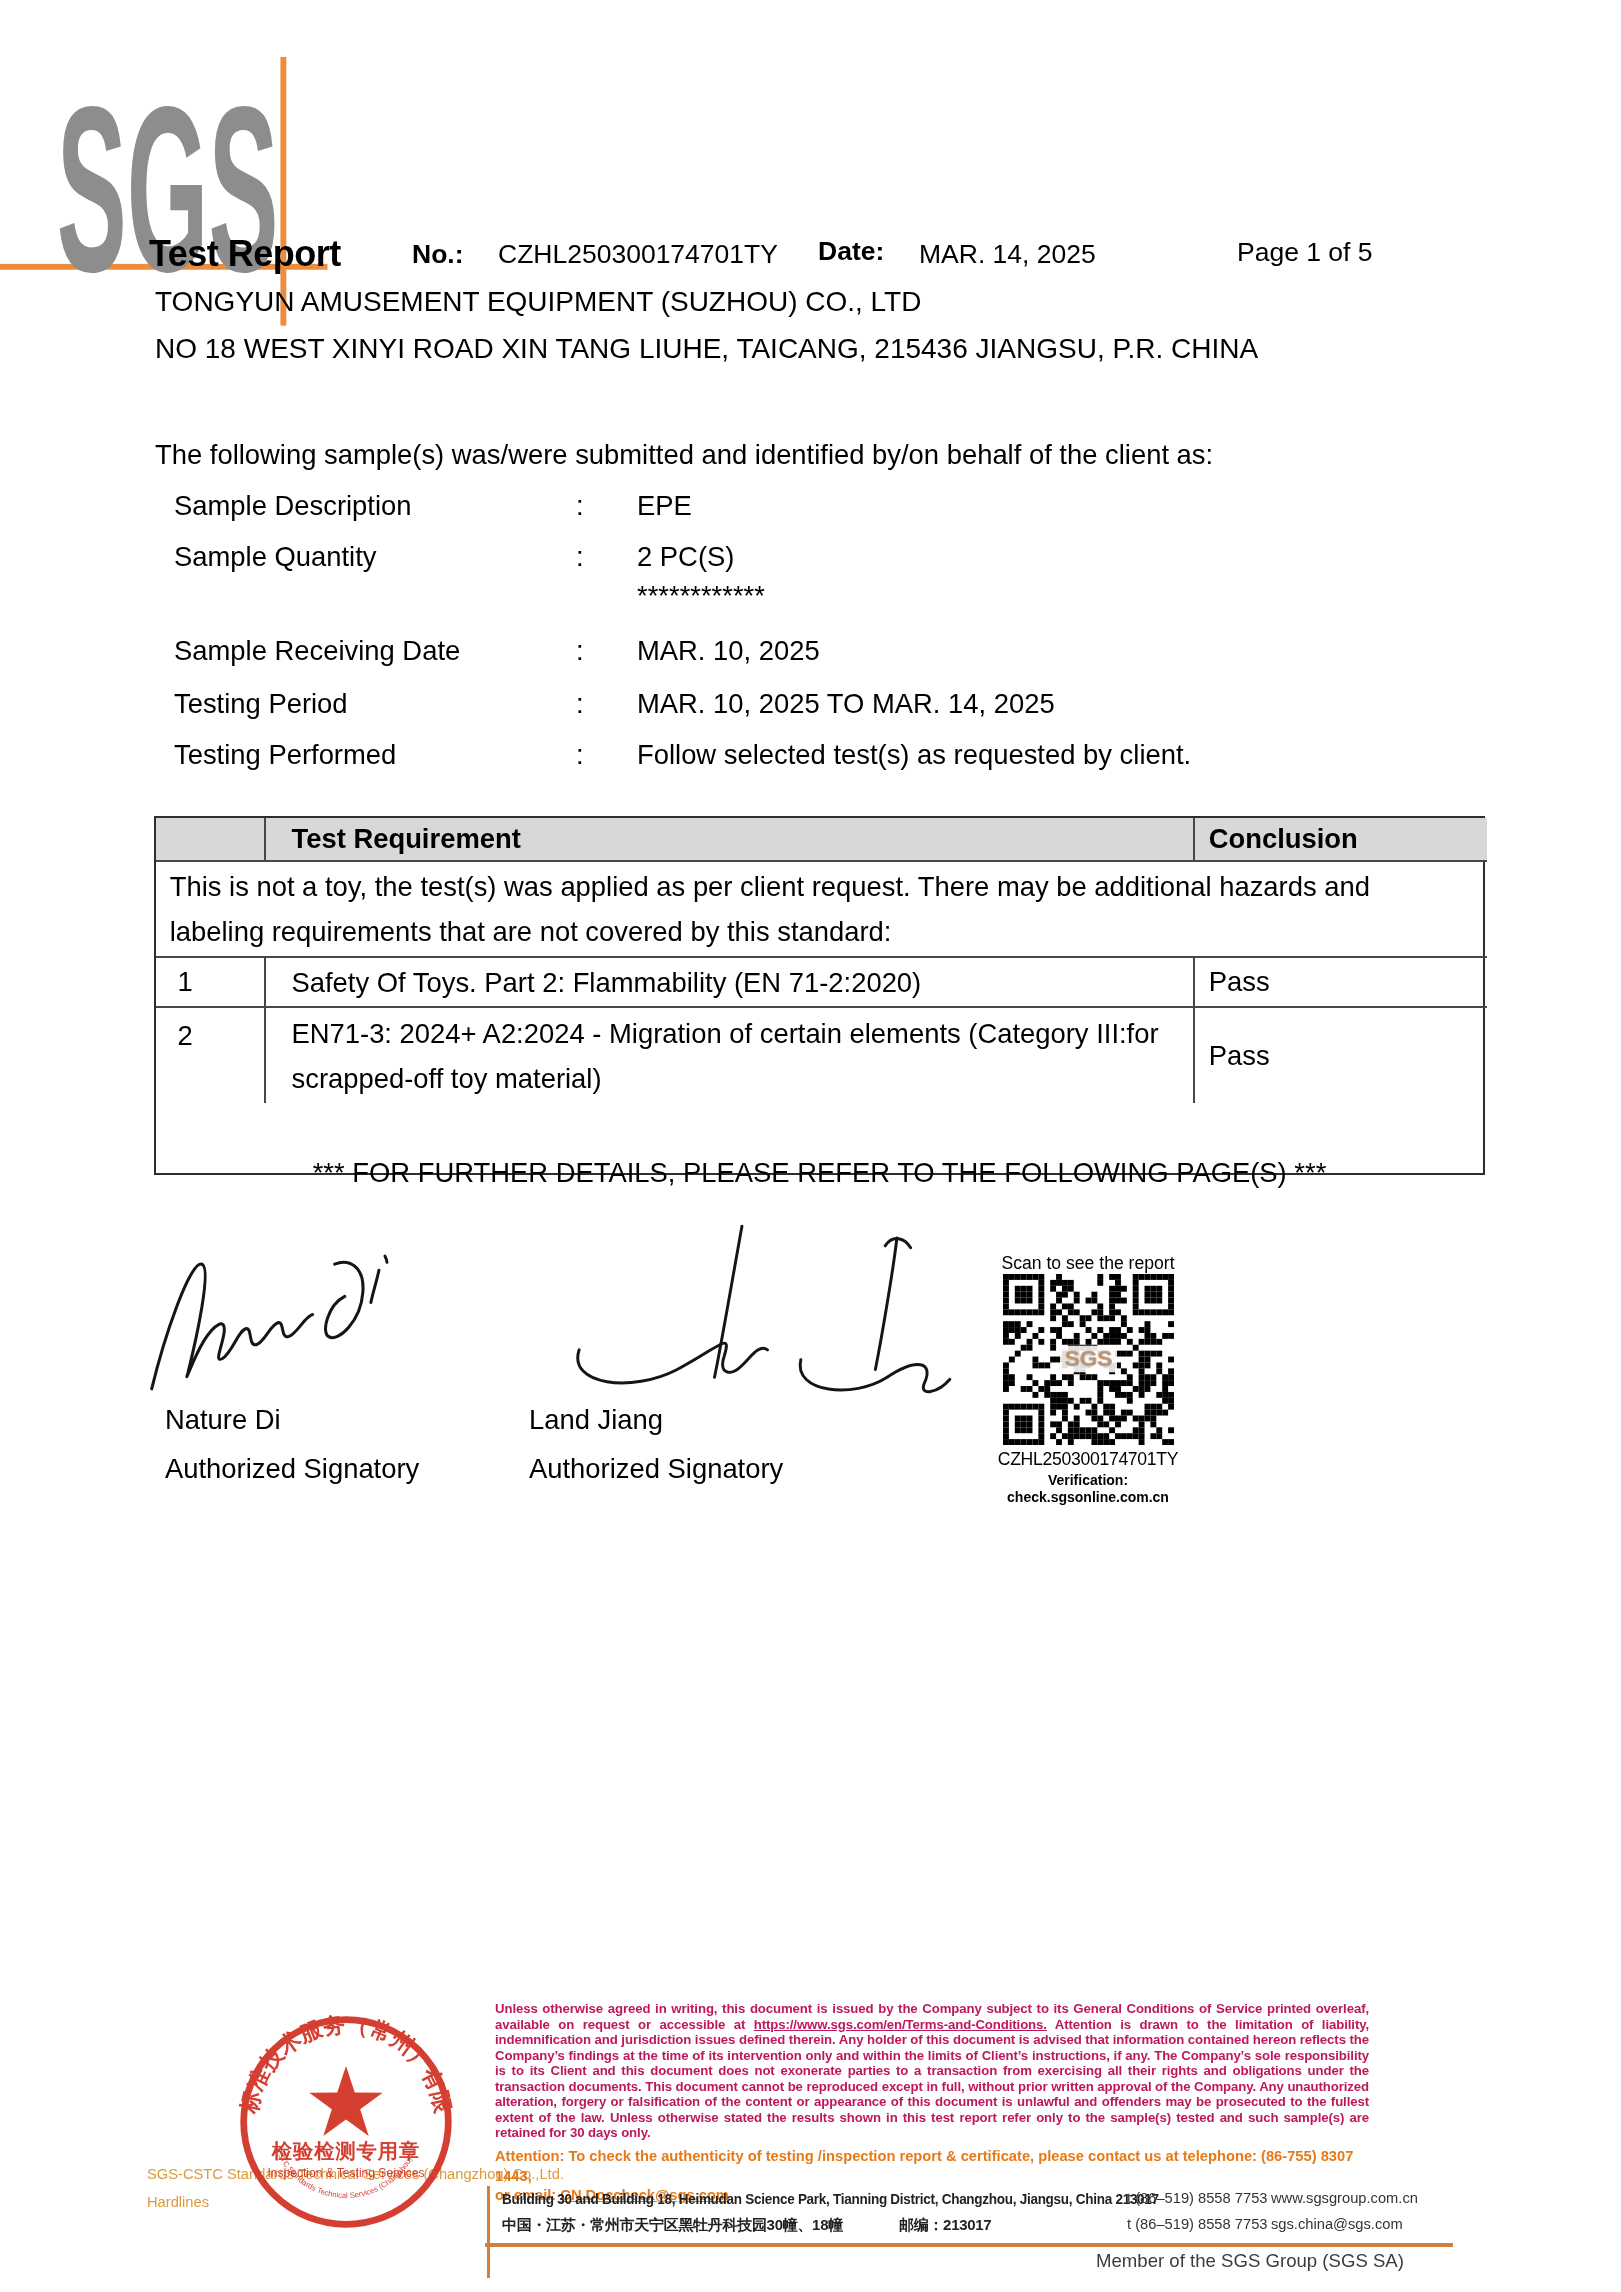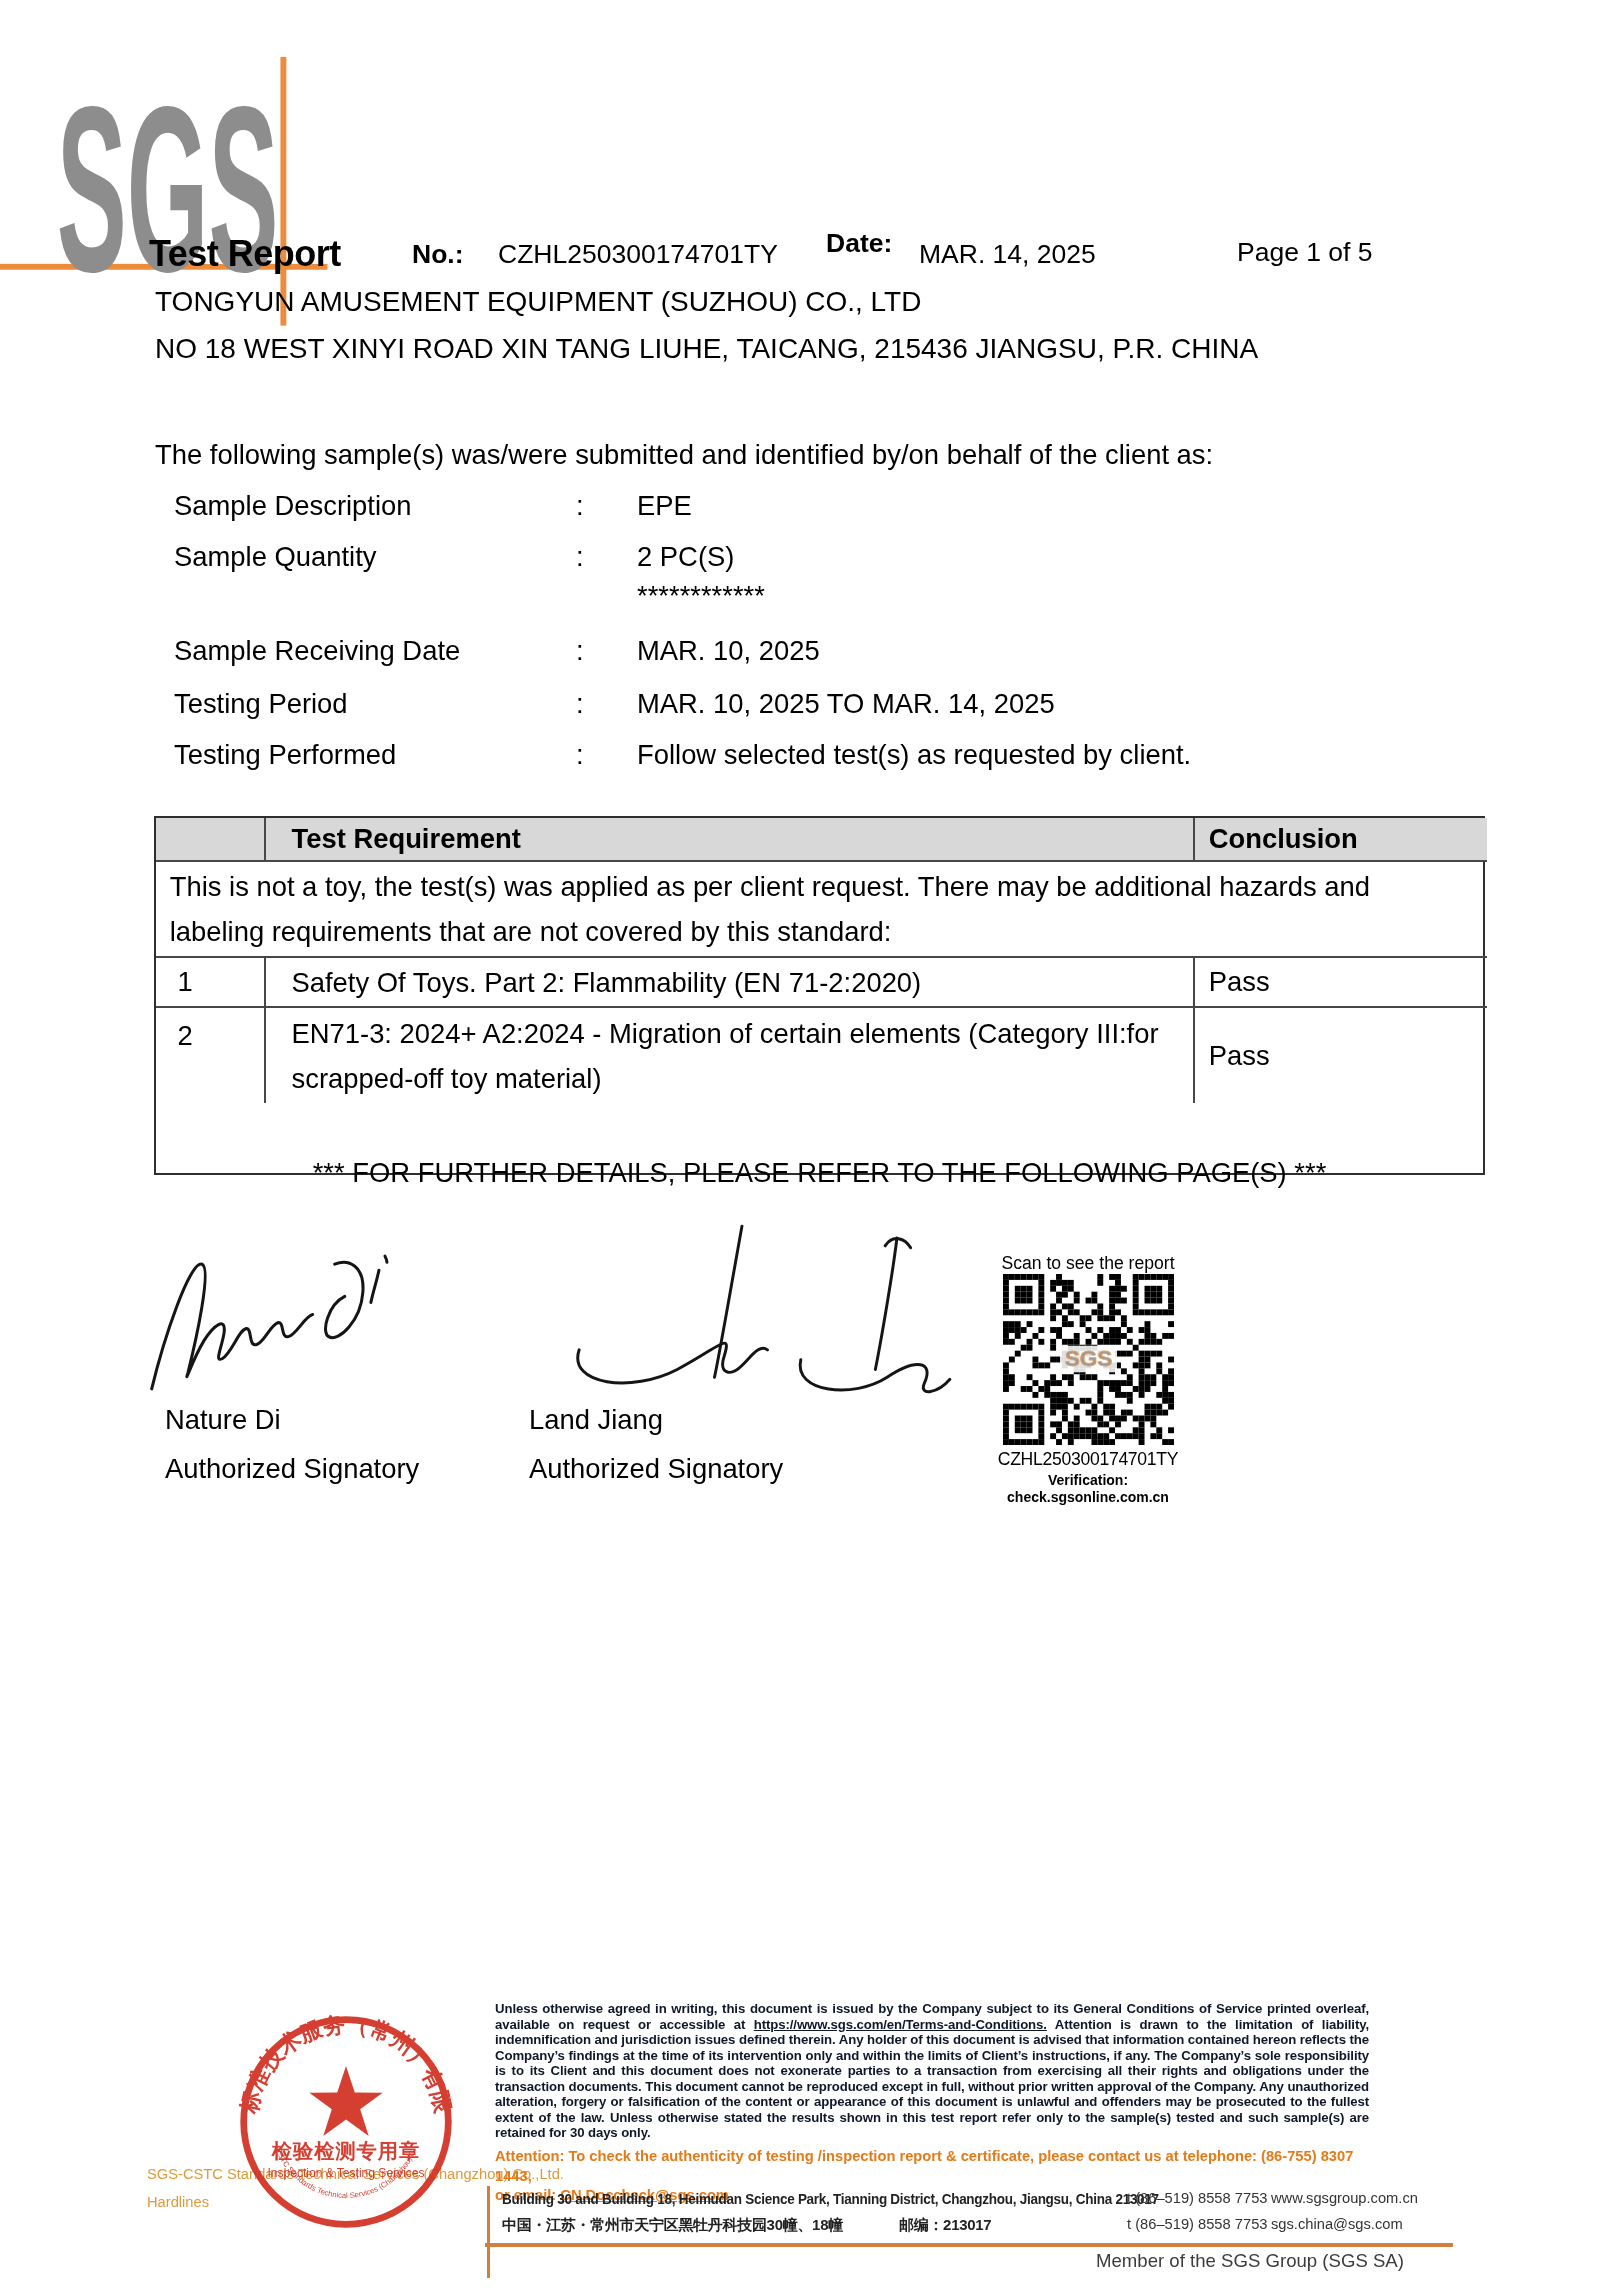--- a/index.html
+++ b/index.html
@@ -26,21 +26,21 @@
   .bt{border-top:2px solid #474747;}
   .span3{grid-column:1/4;white-space:pre-line;line-height:45px;padding-left:13.7px;}
   .numcell{padding-left:21.6px;}
   .reqcell{padding-left:25.5px;white-space:pre-line;line-height:45px;}
   .concell{padding-left:13.7px;}
   .further{left:154px;top:1157px;width:1331px;text-align:center;font-size:27.4px;}
   .signame{font-size:27.4px;}
   .qrtext{width:216px;text-align:center;}
   
   .legal{left:495px;top:2001px;width:874px;font-size:13.2px;line-height:15.5px;
-         font-weight:bold;text-align:justify;color:#0f172a;letter-spacing:-0.1px;}
+         font-weight:bold;text-align:justify;color:#be185d;letter-spacing:-0.1px;}
   .legal a{color:inherit;text-decoration:underline;}
   .attention{left:495px;top:2147px;width:882px;font-size:14.7px;line-height:19.6px;
              font-weight:bold;color:var(--accent_orange,#e67a17);}
   .attention .em{text-decoration:underline;margin-top:12px;}
   .addr{font-size:15px;font-weight:bold;color:#222;white-space:nowrap;letter-spacing:-0.3px;}
   .addr2{font-size:14.7px;color:#333;white-space:nowrap;}
   .rule{left:485px;top:2243px;width:968px;height:3.9px;background:var(--footer_rule,#d07f3e);}
   .obar{left:487px;top:2186px;width:2.9px;height:92px;background:var(--footer_rule,#d07f3e);}
   .member{left:1096px;top:2250px;font-size:18.6px;color:#3c3c3c;}
   .ocompany{font-size:14.7px;color:var(--footer_company_orange,#dd9a3a);white-space:nowrap;}
@@ -55,21 +55,21 @@
     <svg width="353" height="412" viewBox="0 0 360 420">
       <rect x="0" y="269" width="334" height="6" fill="var(--logo_orange,#ec8c3c)"></rect>
       <rect x="286" y="58" width="6" height="274" fill="var(--logo_orange,#ec8c3c)"></rect>
       <text x="58" y="276" font-size="241" font-weight="bold" fill="var(--logo_gray,#8d8d8d)" textLength="226" lengthAdjust="spacingAndGlyphs">SGS</text>
     </svg>
   </div>
 
   <span class="abs title" style="left:149px;top:233px;">Test Report</span>
   <span class="abs hlabel" style="left:412px;top:239px;">No.:</span>
   <span class="abs hval" style="left:498px;top:239px;">CZHL250300174701TY</span>
-  <span class="abs hlabel" style="left:818px;top:228px;margin-left:8px;">Date:</span>
+  <span class="abs hlabel" style="left:818px;top:236px;">Date:</span>
   <span class="abs hval" style="left:919px;top:239px;">MAR. 14, 2025</span>
   <span class="abs hval" style="left:1237px;top:237px;">Page 1 of 5</span>
 
   <span class="abs company" style="left:155px;top:286px;">TONGYUN AMUSEMENT EQUIPMENT (SUZHOU) CO., LTD</span>
   <span class="abs company" style="left:155px;top:333px;">NO 18 WEST XINYI ROAD XIN TANG LIUHE, TAICANG, 215436 JIANGSU, P.R. CHINA</span>
 
   <span class="abs intro" style="left:155px;top:439px;">The following sample(s) was/were submitted and identified by/on behalf of the client as:</span>
 
   <div class="abs kv" style="top:490px;">
     <span class="k">Sample Description</span>

